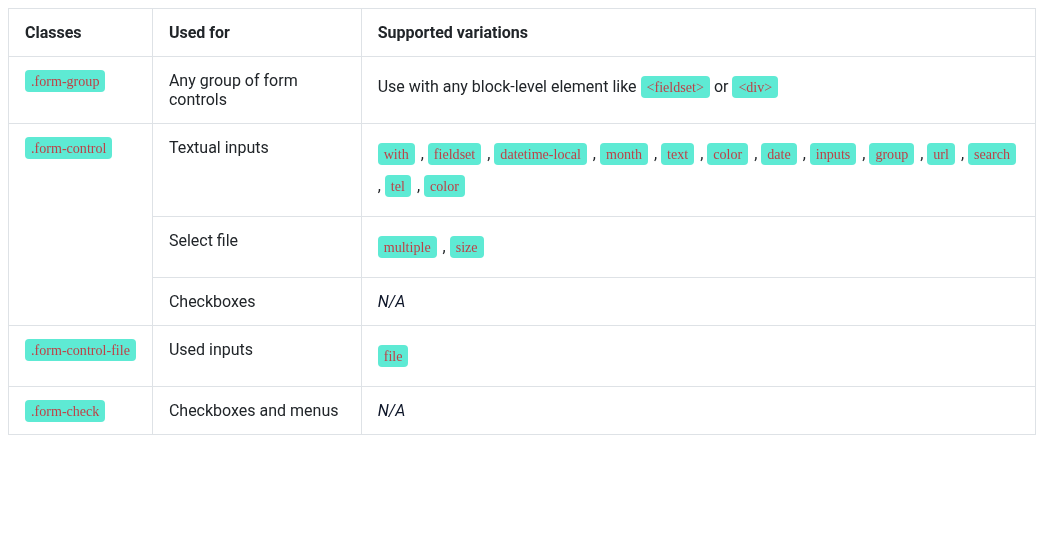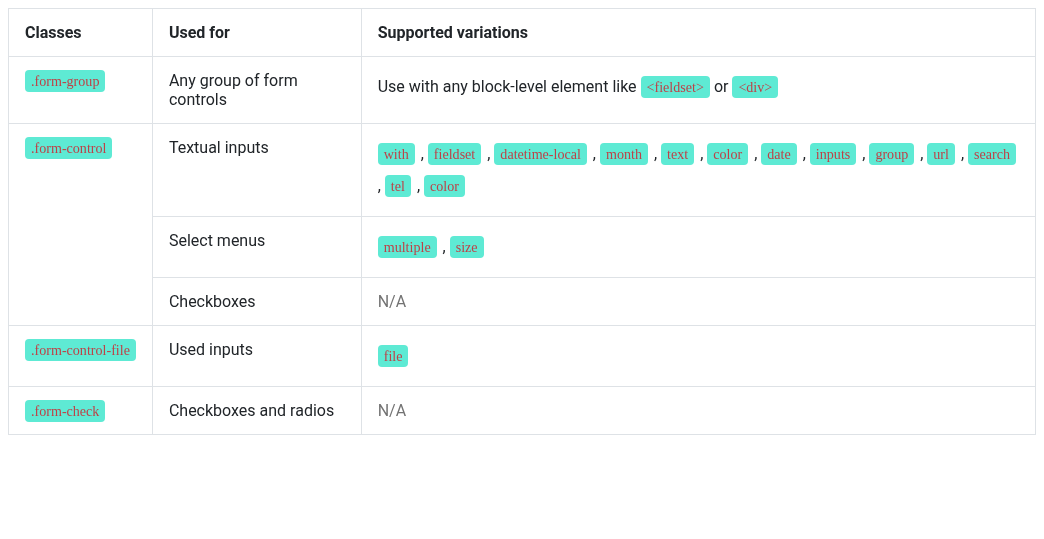--- a/index.html
+++ b/index.html
@@ -36,21 +36,22 @@
     code {
       font-family: Liberation Serif, serif;
       font-size: 0.88em;
       color: #bd4147;
       background-color: #5eead4;
       padding: 3px 6px;
       border-radius: 4px;
       white-space: nowrap;
     }
     .muted {
-      color: #737373;
+      color: #0f172a;
+      font-style: italic;
     }
     .code-list code {
       margin-right: 2px;
     }
     .cell-content {
       line-height: 2;
     }
   </style>
 </head>
 <body>
@@ -98,21 +99,21 @@
           <code>group</code><span> , </span>
           <code>url</code><span> , </span>
           <code>search</code><span> , </span>
           <code>tel</code><span> , </span>
           <code>color</code>
         </div>
       </td>
     </tr>
 
     <tr>
-      <td>Select menus</td>
+      <td>Select file</td>
       <td>
         <div class="cell-content code-list">
           <code>multiple</code><span> , </span>
           <code>size</code>
         </div>
       </td>
     </tr>
 
     <tr>
       <td>Checkboxes</td>
@@ -130,19 +131,19 @@
         <div class="cell-content code-list">
           <code>file</code>
         </div>
       </td>
     </tr>
 
     <tr>
       <td>
         <code>.form-check</code>
       </td>
-      <td>Checkboxes and radios</td>
+      <td>Checkboxes and menus</td>
       <td>
         <span class="muted">N/A</span>
       </td>
     </tr>
   </tbody>
 </table>
 
 </body></html>

